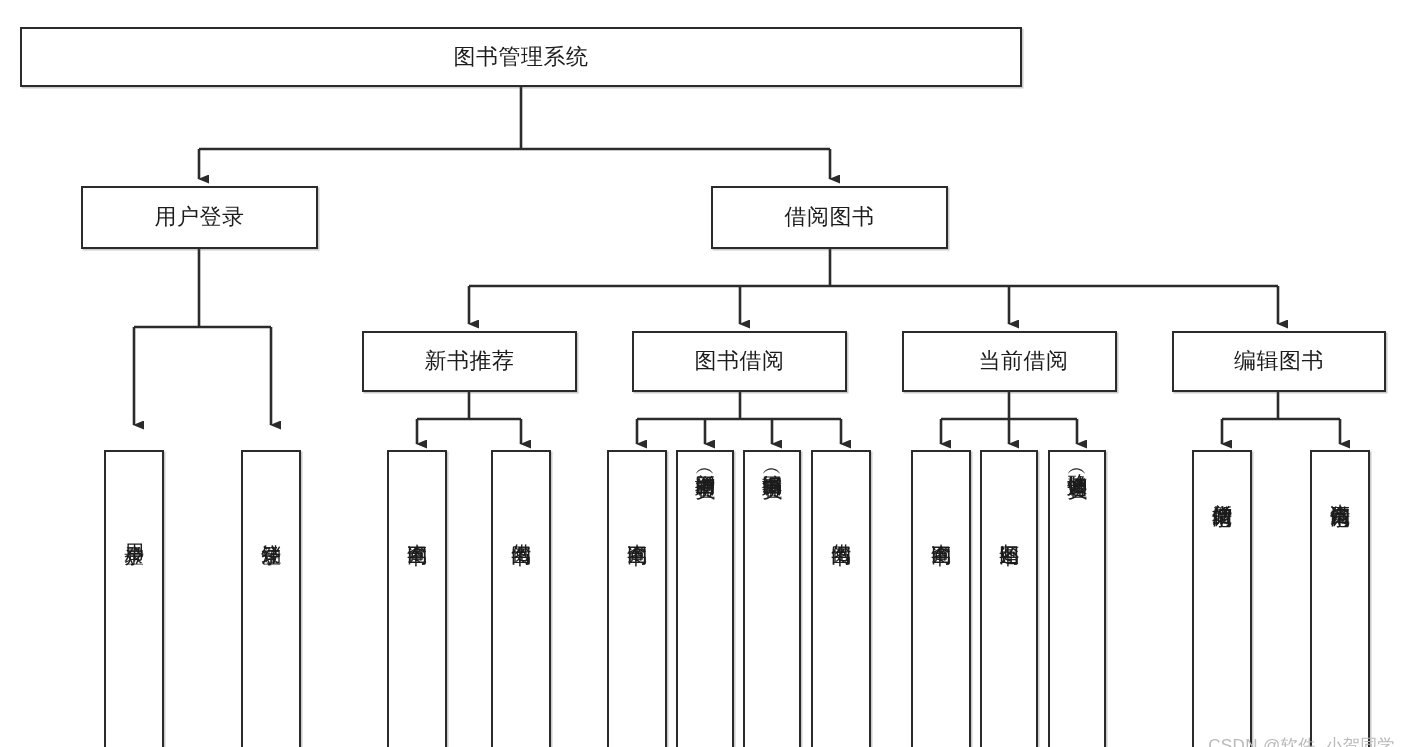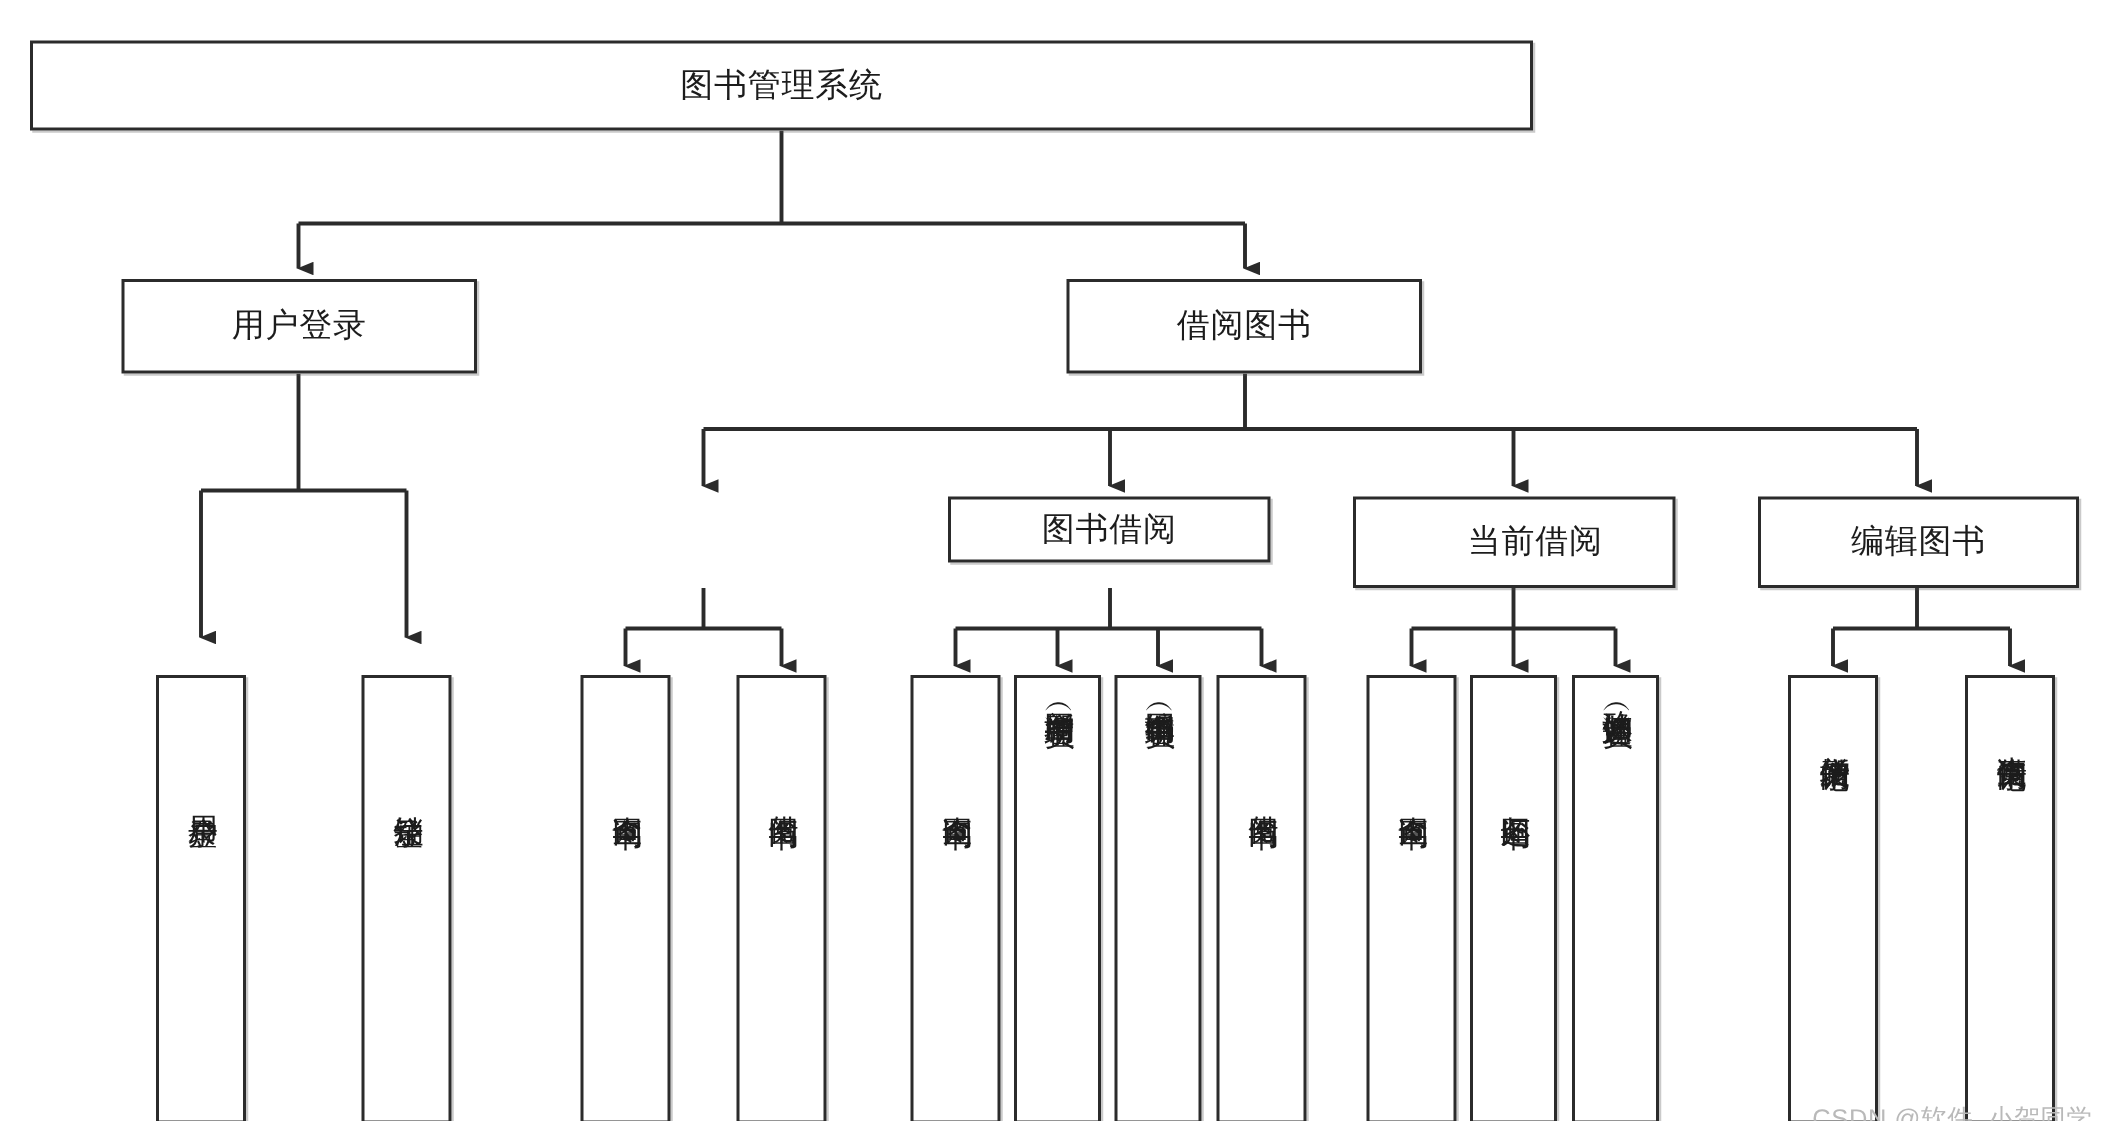--- a/index.html
+++ b/index.html
@@ -143,22 +143,25 @@
   </div>
 
   <div class="node h" style="left:81px; top:170px; width:237px; height:63px;">
     <span class="lbl">用户登录</span>
   </div>
 
   <div class="node h" style="left:711px; top:170px; width:237px; height:63px;">
     <span class="lbl">借阅图书</span>
   </div>
 
-
-  <div class="node h" style="left:632px; top:315px; width:215px; height:44px;">
+  <div class="node h" style="left:362px; top:315px; width:215px; height:61px;">
+    <span class="lbl">新书推荐</span>
+  </div>
+
+  <div class="node h" style="left:632px; top:315px; width:215px; height:61px;">
     <span class="lbl">图书借阅</span>
   </div>
 
   <div class="node h" style="left:902px; top:315px; width:215px; height:61px;padding-left:28px;">
     <span class="lbl">当前借阅</span>
   </div>
 
   <div class="node h" style="left:1172px; top:315px; width:214px; height:61px;">
     <span class="lbl">编辑图书</span>
   </div>

